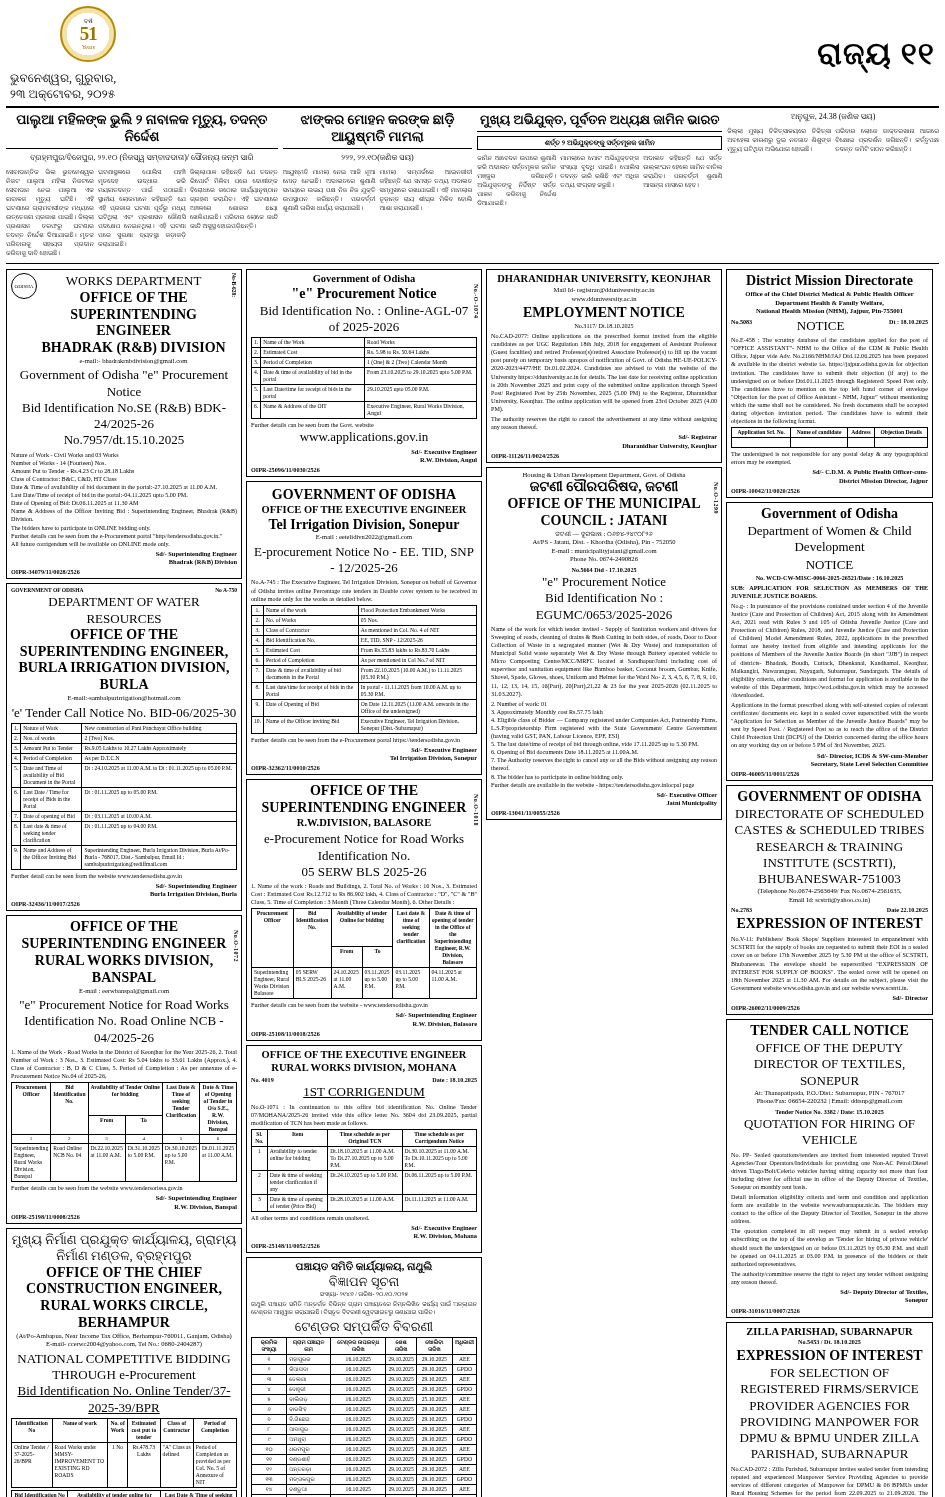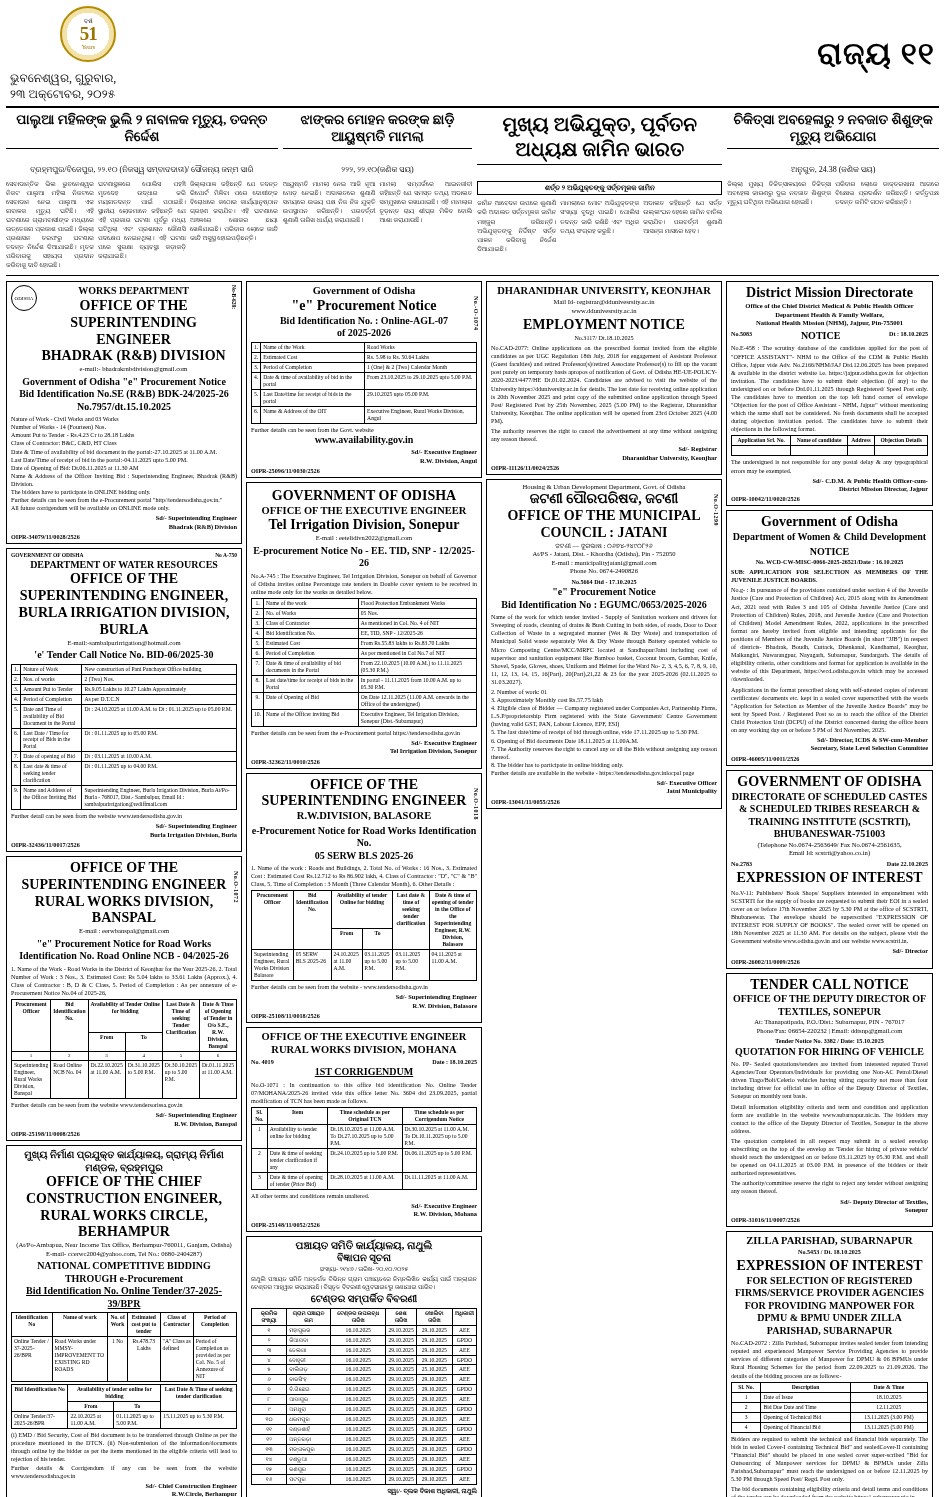--- a/index.html
+++ b/index.html
@@ -18,40 +18,40 @@
       radial-gradient(circle at 50% 50%, #fff 0 58%, #f2e2a8 58% 100%);
       display:flex; flex-direction:column; align-items:center; justify-content:center; font-size:7px; line-height:1.05; }
   .mh-logo .num { font-size:19px; font-weight:bold; color:#9a7400; letter-spacing:-1px; }
   .mh-logo .yr { font-size:6px; color:#9a7400; }
   .mh-place { font-size:12px; line-height:1.35; }
   .mh-right { font-size:31px; font-weight:bold; letter-spacing:1px; }
 
   
   .news-band { display:flex; gap:5px; border-bottom:1.5px solid #000; padding:4px 0 6px 0; }
   .news-col { flex:1; }
-  .nh { font-size:13.5px; font-weight:bold; text-align:center; line-height:1.25; border-bottom:1px solid #000; padding-bottom:2px; margin-bottom:16px; }
-  .nh.big { font-size:20px; }
+  .nh { font-size:13.5px; font-weight:bold; text-align:center; line-height:1.25; border-bottom:1px solid #000; padding-bottom:2px; margin-bottom:4px; }
+  .nh.big { font-size:13px; }
   .nsub { font-size:8px; text-align:center; line-height:1.3; margin-bottom:3px; }
   .ncols { display:flex; gap:4px; }
   .ncol { flex:1; }
   .ntext { font-size:6.4px; line-height:1.42; text-align:justify; hyphens:auto; word-break:break-word; color:#111; }
   .nbox { border:1px solid #000; padding:2px 3px; font-size:7px; text-align:center; font-weight:bold; margin-bottom:3px; }
 
   
   .grid { display:flex; gap:4px; margin-top:5px; }
   .gcol { display:flex; flex-direction:column; gap:4px; }
   .c1 { width:236px; }
   .c2 { width:236px; }
   .c3 { width:236px; }
   .c4 { width:207px; }
 
   .ad { border:1px solid #000; padding:3px 4px; background:#fff; position:relative; }
   .ad-h1 { font-size:10.5px; font-weight:bold; text-align:center; line-height:1.2; }
   .ad-h2 { font-size:14px; font-weight:bold; text-align:center; line-height:1.2; }
-  .ad-h3 { font-size:10px; font-weight:bold; text-align:center; line-height:1.25; }
+  .ad-h3 { font-size:13px; font-weight:normal; text-align:center; line-height:1.25; }
   .ad-sub { font-size:6.6px; text-align:center; line-height:1.3; }
   .ad-txt { font-size:6.1px; line-height:1.33; text-align:justify; }
   .b { font-weight:bold; }
   .u { text-decoration:underline; }
   .center { text-align:center; }
   .mt2 { margin-top:2px; }
   .sig { font-size:6.4px; font-weight:bold; text-align:right; line-height:1.3; margin-top:2px; }
   .oipr { font-size:6.2px; font-weight:bold; margin-top:2px; }
   .rowsb { display:flex; justify-content:space-between; align-items:flex-start; gap:4px; }
   .noid { position:absolute; right:2px; top:14px; writing-mode:vertical-rl; font-size:6px; font-weight:bold; letter-spacing:0.5px; }
@@ -131,21 +131,20 @@
         <div class="ncol">
             <div class="ntext">ମାମଲାରେ ମୋଟ ଅଭିଯୁକ୍ତଙ୍କ ସଂଖ୍ୟା ବୃଦ୍ଧି ପାଇଛି। ପୋଲିସ ତଦନ୍ତ ଜାରି ରଖିଛି ଏବଂ ଅଧିକ ତଥ୍ୟ ସଂଗ୍ରହ କରୁଛି।</div>
           </div>
         <div class="ncol">
             <div class="ntext">ଅଦାଲତ କହିଛନ୍ତି ଯେ ସର୍ତ୍ତ ଉଲ୍ଲଂଘନ ହେଲେ ଜାମିନ ବାତିଲ କରାଯିବ। ପରବର୍ତ୍ତୀ ଶୁଣାଣି ଆସନ୍ତା ମାସରେ ହେବ।</div>
           </div>
       </div>
     </div>
 
     <div class="news-col" style="flex:0.95">
-      <div class="nh">ଚିକିତ୍ସା ଅବହେଳାରୁ ୨ ନବଜାତ ଶିଶୁଙ୍କ ମୃତ୍ୟୁ ଅଭିଯୋଗ</div>
       <div class="nsub">ଅନୁଗୁଳ, 24.38 (ଜଣିକ ସୟ)</div>
       <div class="ncols">
         <div class="ncol">
             <div class="ntext">ଜିଲ୍ଲା ମୁଖ୍ୟ ଚିକିତ୍ସାଳୟରେ ଚିକିତ୍ସା ଅବହେଳା କାରଣରୁ ଦୁଇ ନବଜାତ ଶିଶୁଙ୍କ ମୃତ୍ୟୁ ଘଟିଥିବା ଅଭିଯୋଗ ହୋଇଛି।</div>
           </div>
         <div class="ncol">
             <div class="ntext">ପରିବାର ଲୋକେ ଡାକ୍ତରଖାନା ଆଗରେ ବିକ୍ଷୋଭ ପ୍ରଦର୍ଶନ କରିଛନ୍ତି। କର୍ତ୍ତୃପକ୍ଷ ତଦନ୍ତ କମିଟି ଗଠନ କରିଛନ୍ତି।</div>
           </div>
       </div>
     </div>
@@ -458,21 +457,21 @@
                 <td>29.10.2025 upto 05.00 P.M.</td>
               </tr>
           <tr>
                 <td class="c">6.</td>
                 <td>Name &amp; Address of the OIT</td>
                 <td>Executive Engineer, Rural Works Division, Angul</td>
               </tr>
         </tbody>
           </table>
         <div class="ad-txt mt2">Further details can be seen from the Govt. website</div>
-        <div class="ad-h3">www.availability.gov.in</div>
+        <div class="ad-h3">www.applications.gov.in</div>
         <div class="sig">
           <div>Sd/- Executive Engineer</div>
           <div>R.W. Division, Angul</div>
         </div>
         <div class="oipr">OIPR-25096/11/0030/2526</div>
       </div>
 
       <div class="ad">
         <div class="ad-h2 mt2">GOVERNMENT OF ODISHA</div>
         <div class="ad-h1">OFFICE OF THE EXECUTIVE ENGINEER</div>

